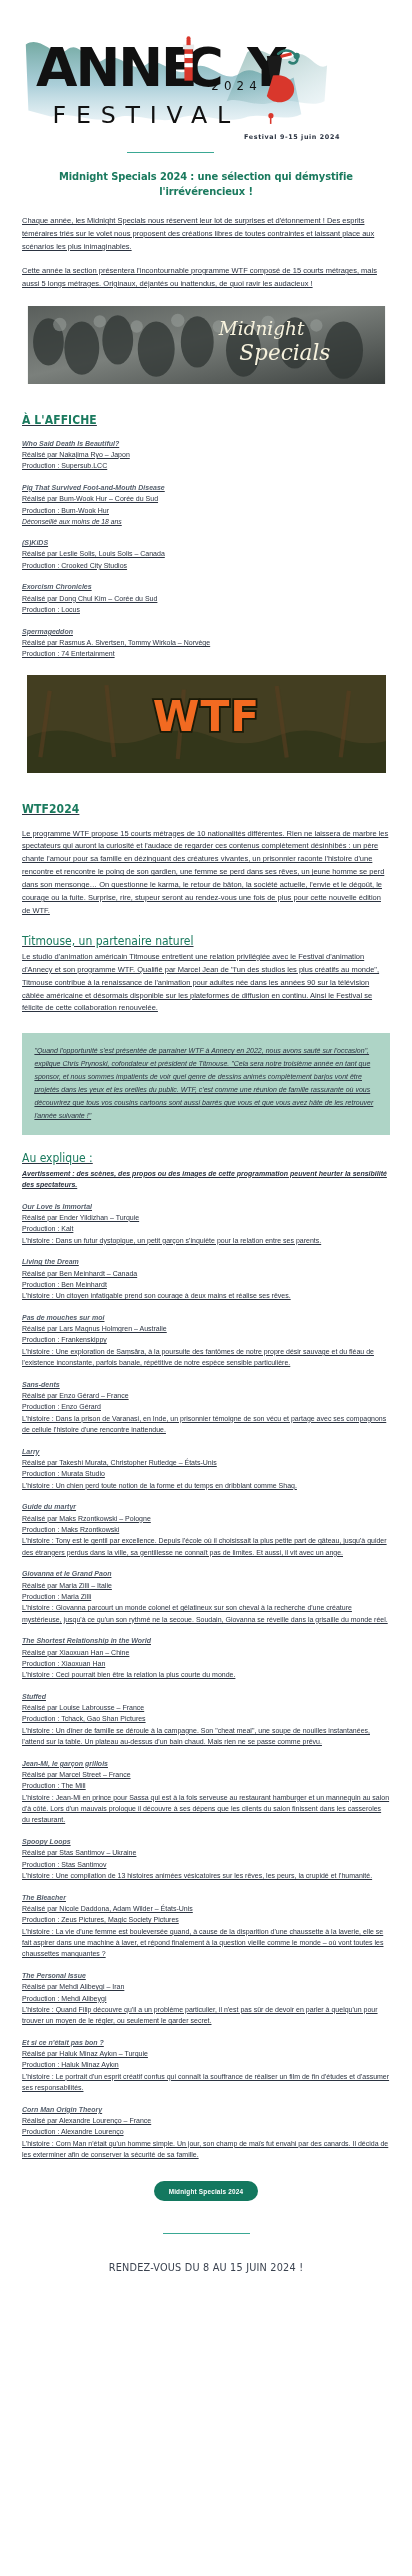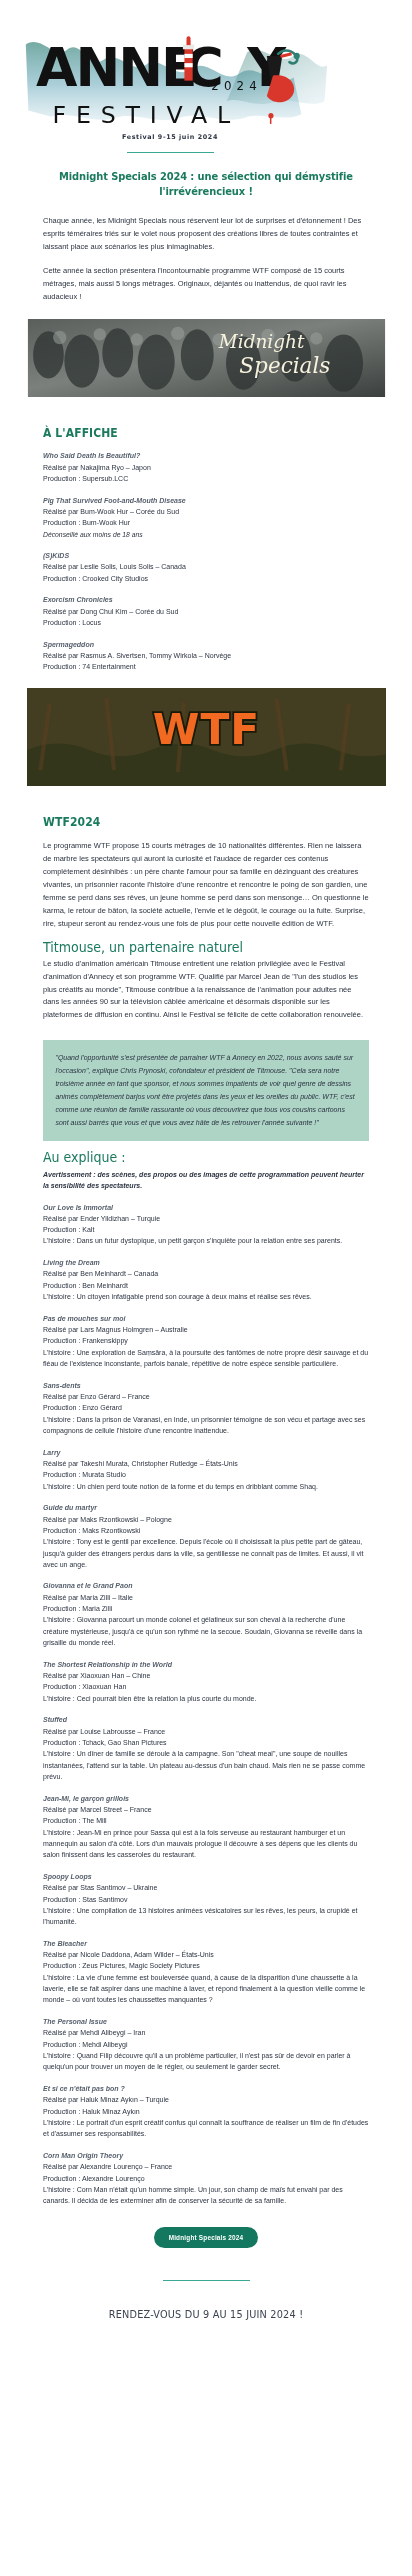--- a/index.html
+++ b/index.html
@@ -20,21 +20,21 @@
   
   .hero { width: 340px; padding: 8px 0 0 0; background: #fff; margin-top: 16px; }
   .logo-wrap {
     position: relative;
     width: 330px; height: 103px;
     margin: 0 auto;
   }
   .logo-svg { display: block; width: 330px; height: 103px; }
 
   .dates {
-    text-align: center;
+    text-align: right;
     margin-top: 5.2px;
     font-family: "DejaVu Sans", sans-serif;
     font-size: 6.4px;
     letter-spacing: 0.6px;
     color: #2b3341;
     line-height: 1.75;
     font-weight: 600;
   }
   .rule {
     width: 87px; height: 0;
@@ -48,21 +48,21 @@
     font-size: 11px;
     line-height: 1.34;
     font-weight: 700;
     color: #1a7a5e;
     text-align: center;
     margin: 17.5px 27px 0 27px;
     letter-spacing: -0.1px;
   }
 
   
-  .content { padding: 0 43px; }
+  .content { padding: 0 22px; text-decoration: underline; }
   p.body {
     font-size: 7.5px;
     line-height: 1.72;
     color: #2b3341;
     margin: 11.3px 0 0 0;
     font-stretch: condensed;
   }
   p.body.first { margin-top: 15.5px; }
 
   
@@ -74,24 +74,24 @@
   h2.section {
     font-family: "DejaVu Sans Condensed", "Liberation Sans Narrow", "Liberation Sans", sans-serif;
     font-size: 12px;
     font-weight: 700;
     color: #1a7a5e;
     margin: 29px 0 0 0;
     letter-spacing: 0.1px;
   }
   h3.subsection {
     font-family: "DejaVu Sans Condensed", "Liberation Sans Narrow", "Liberation Sans", sans-serif;
-    font-size: 14px;
+    font-size: 12px;
     font-weight: 400;
     color: #1a7a5e;
-    margin: 8px 0 0 0;
+    margin: 16px 0 0 0;
   }
 
   
   .film { margin-top: 10.3px; }
   .film-title {
     font-size: 7px;
     font-style: italic;
     font-weight: 700;
     color: #555f6c;
     line-height: 1.62;
@@ -417,16 +417,16 @@
       <div class="film-line">Production : Alexandre Lourenço</div>
       <div class="film-line">L'histoire : Corn Man n'était qu'un homme simple. Un jour, son champ de maïs fut envahi par des canards. Il décida de les exterminer afin de conserver la sécurité de sa famille.</div>
     </div>
 
     <div class="cta-wrap">
       <a class="cta" href="#">Midnight Specials 2024</a>
     </div>
   </div>
 
   <div class="footer-rule"></div>
-  <div class="footer-note">RENDEZ-VOUS DU 9 AU 15 JUIN 2024 !</div>
+  <div class="footer-note">RENDEZ-VOUS DU 8 AU 15 JUIN 2024 !</div>
 
 </div>
 
 
 </body></html>

